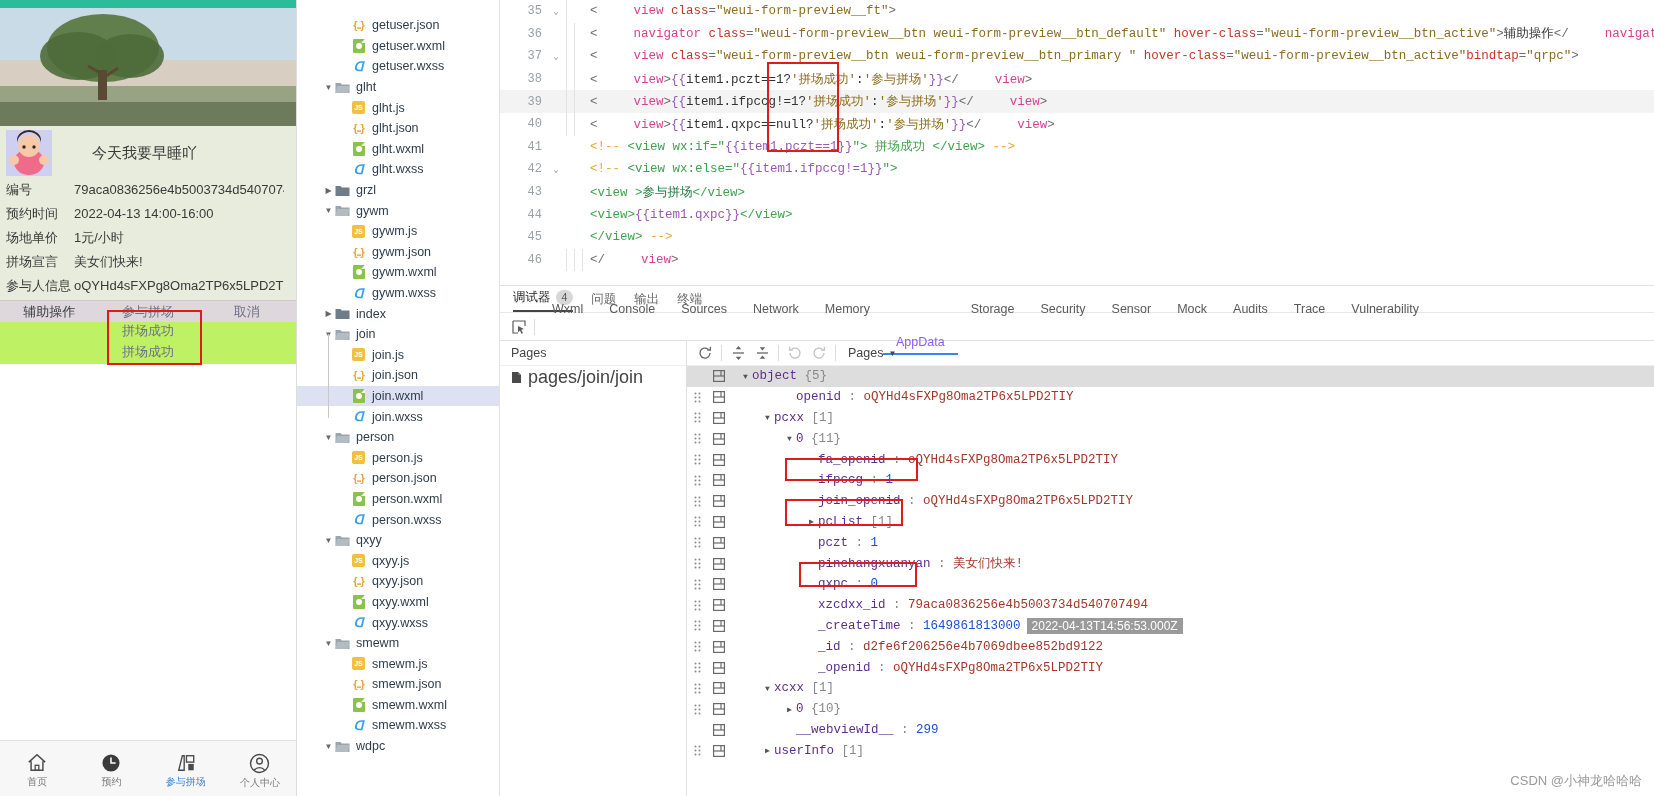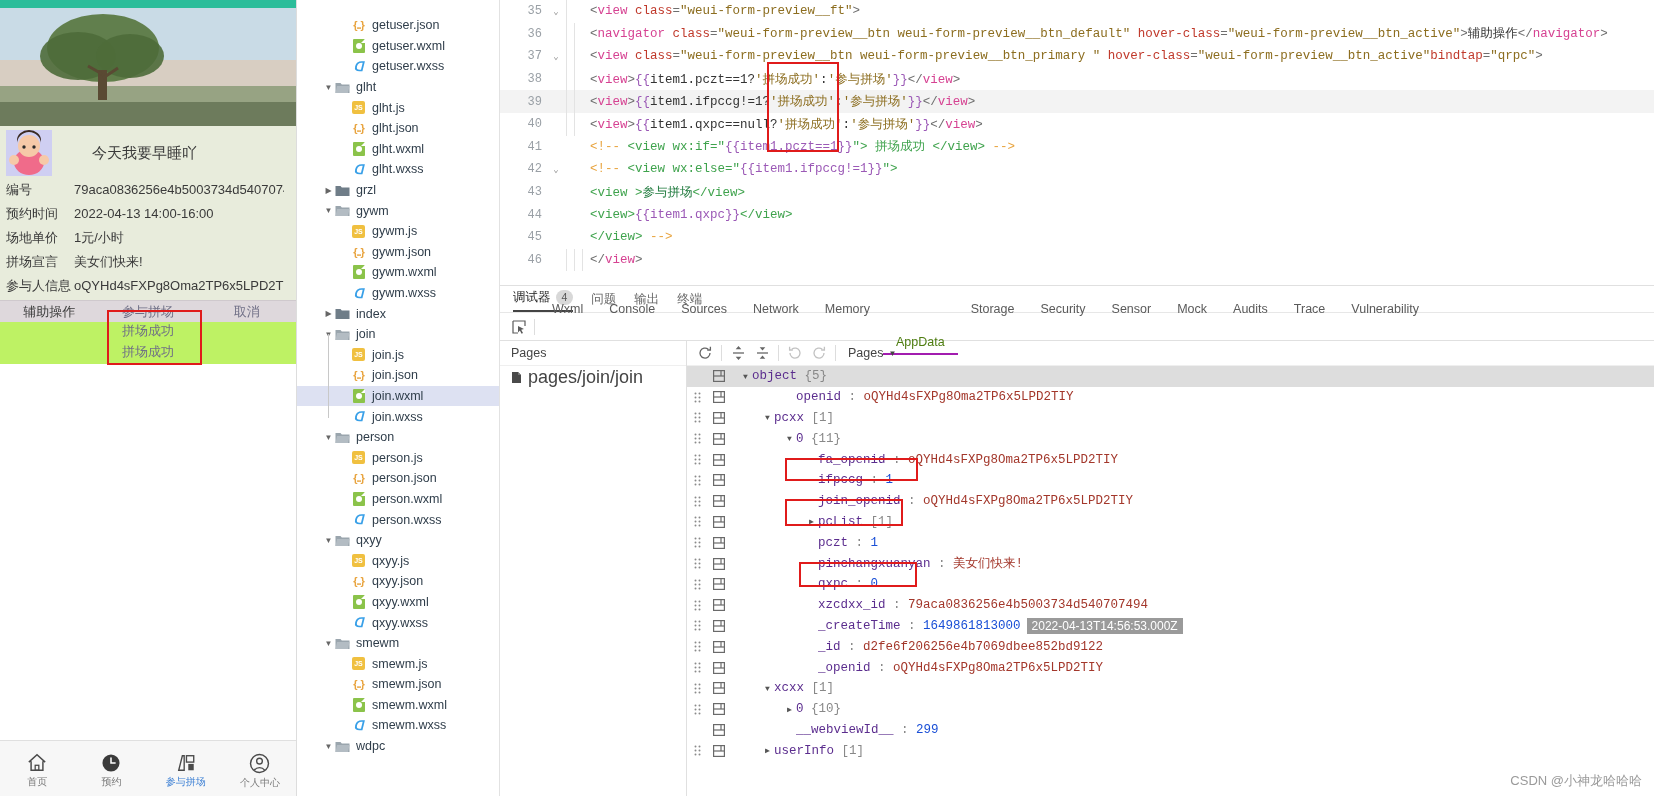--- a/index.html
+++ b/index.html
@@ -117,21 +117,21 @@
   .cline { height: 22.6px; display: flex; align-items: center; white-space: nowrap; }
   .cline.hl { background: #f3f3f3; }
   .gutter { width: 48px; flex: 0 0 48px; text-align: right; padding-right: 6px;
             color: #9aa0a6; font-size: 12px; }
   .foldcol { width: 16px; flex: 0 0 16px; text-align: center; color: #888; font-size: 9px; }
   .indentbars { width: 22px; flex: 0 0 22px; position: relative; height: 100%; }
   .ibar { position: absolute; top: 0; bottom: 0; width: 1px; background: #e3e3e3; }
   .code { padding-left: 4px; }
 
   .tk-punc   { color: #6e6e6e; }
-  .tk-tag    { color: #d64292; }
+  .tk-tag    { color: #d64292; margin-left: 36px; }
   .tk-attr   { color: #c0392b; }
   .tk-str    { color: #8c6d1f; }
   .tk-mus    { color: #9b59b6; }
   .tk-txt    { color: #1f7a3d; }
   .tk-com    { color: #e8a33d; }
   .tk-comtxt { color: #3fa34d; }
   .tk-black  { color: #333; }
 
   
   .dbg { flex: 1; display: flex; flex-direction: column; border-top: 1px solid #e0e0e0;
@@ -140,21 +140,21 @@
               gap: 18px; border-bottom: 1px solid #e7e7e7; }
   .dbg-tab { font-size: 12.5px; color: #666; padding-bottom: 4px; display: flex;
              align-items: center; gap: 5px; }
   .dbg-tab.active { color: #222; border-bottom: 2px solid #444; }
   .badge { background: #d8d8d8; color: #555; border-radius: 9px; font-size: 10.5px;
            padding: 1px 6px; line-height: 13px; }
 
   .dev-tabs { height: 28px; display: flex; align-items: center; gap: 0;
               border-bottom: 1px solid #e0e0e0; padding-left: 8px; background: #fff; }
   .dev-tab { font-size: 12.5px; color: #5a5a5a; padding: 4px 13px; white-space: nowrap; }
-  .dev-tab.active { color: #4d7c0f; border-bottom: 2px solid #a21caf; margin-top: 33px; }
+  .dev-tab.active { color: #8b5cf6; border-bottom: 2px solid #3b82f6; margin-top: 33px; }
   .picker-ic { width: 22px; display: flex; align-items: center; justify-content: center; }
   .vsep { width: 1px; height: 16px; background: #ddd; margin: 0 4px; }
 
   .dbg-body { flex: 1; display: flex; overflow: hidden; }
   .pages-col { width: 187px; flex: 0 0 187px; border-right: 1px solid #e0e0e0;
                background: #fff; }
   .pages-head { height: 25px; display: flex; align-items: center; padding-left: 11px;
                 font-size: 12.5px; color: #444; border-bottom: 1px solid #efefef; }
   .page-row { height: 22px; display: flex; align-items: center; gap: 6px;
               padding-left: 11px; font-size: 18px; color: #444; }

